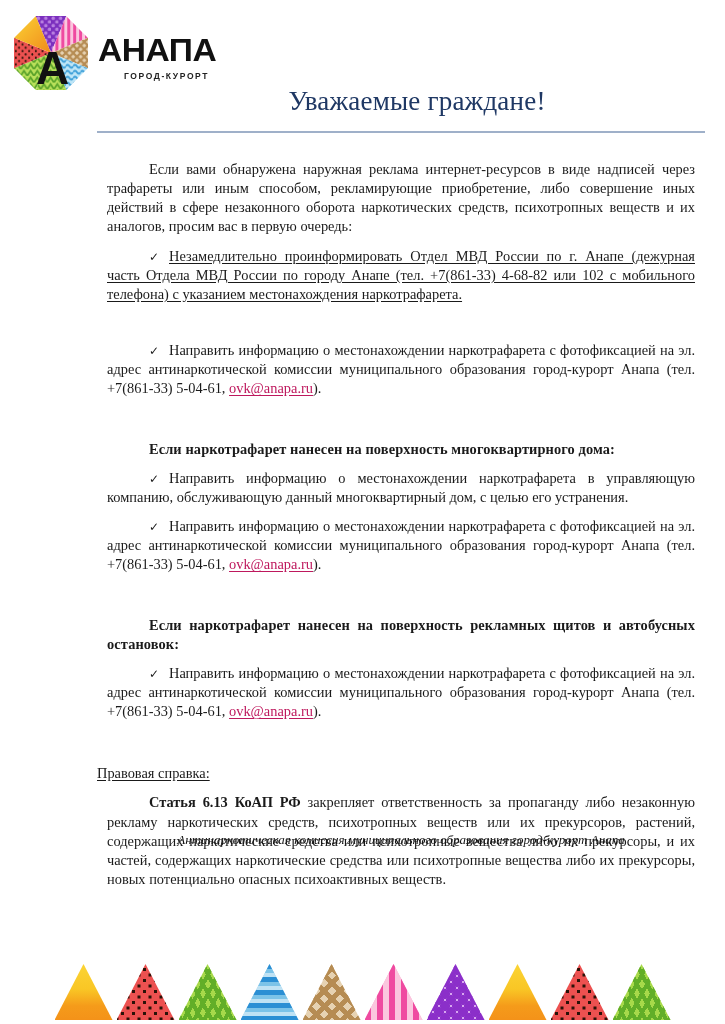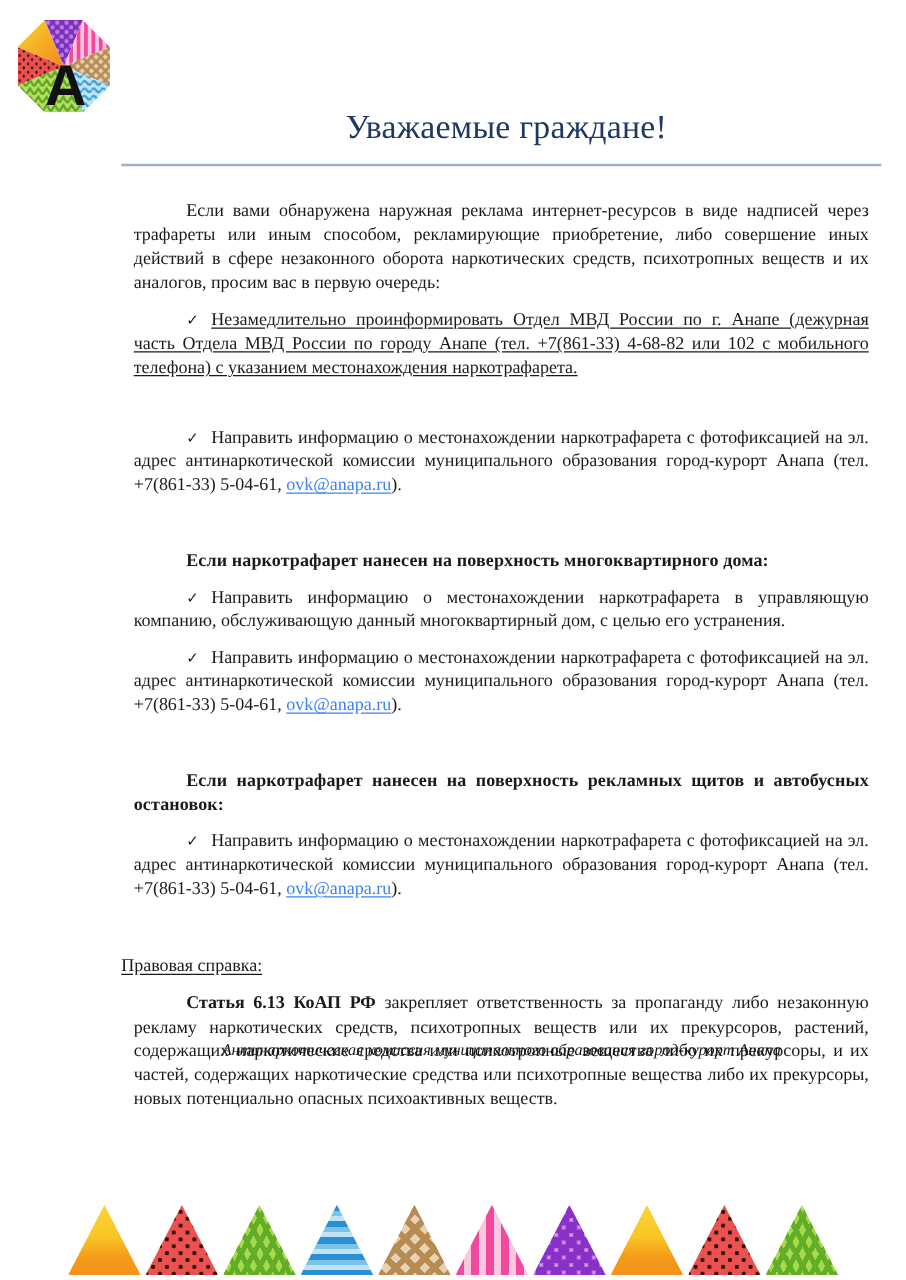--- a/index.html
+++ b/index.html
@@ -50,21 +50,21 @@
     font-size: 8.5px;
     letter-spacing: 1.6px;
     color: #222222;
     margin-top: 5px;
     margin-left: 26px;
   }
 
   
   .doc-title {
     position: absolute;
-    left: 101px;
+    left: 113px;
     top: 86px;
     width: 608px;
     text-align: center;
     font-size: 27px;
     color: #1f3864;
     font-family: "Liberation Serif", "DejaVu Serif", serif;
     letter-spacing: 0.2px;
   }
   .title-rule {
     position: absolute;
@@ -110,21 +110,21 @@
   .check {
     display: inline-block;
     width: 62px;
     padding-left: 42px;
     box-sizing: border-box;
     font-family: "DejaVu Sans", sans-serif;
     font-size: 12px;
     vertical-align: baseline;
   }
   .mail-link {
-    color: #3b82f6;
+    color: #be185d;
     text-decoration: underline;
     text-underline-offset: 2px;
   }
   .legal-label {
     text-decoration: underline;
     text-underline-offset: 2px;
     text-indent: 0;
     display: block;
     margin-top: 43px;
   }
@@ -251,20 +251,24 @@
         <polygon points="50,50 100,70.7 70.7,100" fill="url(#pWave)"></polygon>
         <polygon points="50,50 70.7,100 29.3,100" fill="url(#pChev)"></polygon>
         <polygon points="50,50 29.3,100 0,70.7" fill="url(#pChev)"></polygon>
         <polygon points="50,50 0,70.7 0,29.3" fill="url(#pSeed)"></polygon>
         <polygon points="50,50 0,29.3 29.3,0" fill="url(#gOrange)"></polygon>
         <polygon points="50,50 14,14 50,2" fill="url(#gYel)" opacity="0"></polygon>
       </g>
       <text x="52" y="92" text-anchor="middle" font-family="Liberation Sans, sans-serif" font-size="62" font-weight="bold" fill="#111111">А</text>
     </svg>
   </div>
+  <div class="logo-wordmark">
+    <div class="wordmark-main">АНАПА</div>
+    <div class="wordmark-sub">ГОРОД-КУРОРТ</div>
+  </div>
 </div>
 
 <div class="doc-title">Уважаемые граждане!</div>
 <div class="title-rule"></div>
 
 <div class="content">
 
   <p>Если вами обнаружена наружная реклама интернет-ресурсов в виде надписей через трафареты или иным способом, рекламирующие приобретение, либо совершение иных действий в сфере незаконного оборота наркотических средств, психотропных веществ и их аналогов, просим вас в первую очередь:</p>
 
   <p class="bullet-para underlined-block"><span class="check">✓</span><span>Незамедлительно проинформировать Отдел МВД России по г. Анапе (дежурная часть Отдела МВД России по городу Анапе (тел. +7(861-33) 4-68-82 или 102 с мобильного телефона) с указанием местонахождения наркотрафарета.</span></p>

